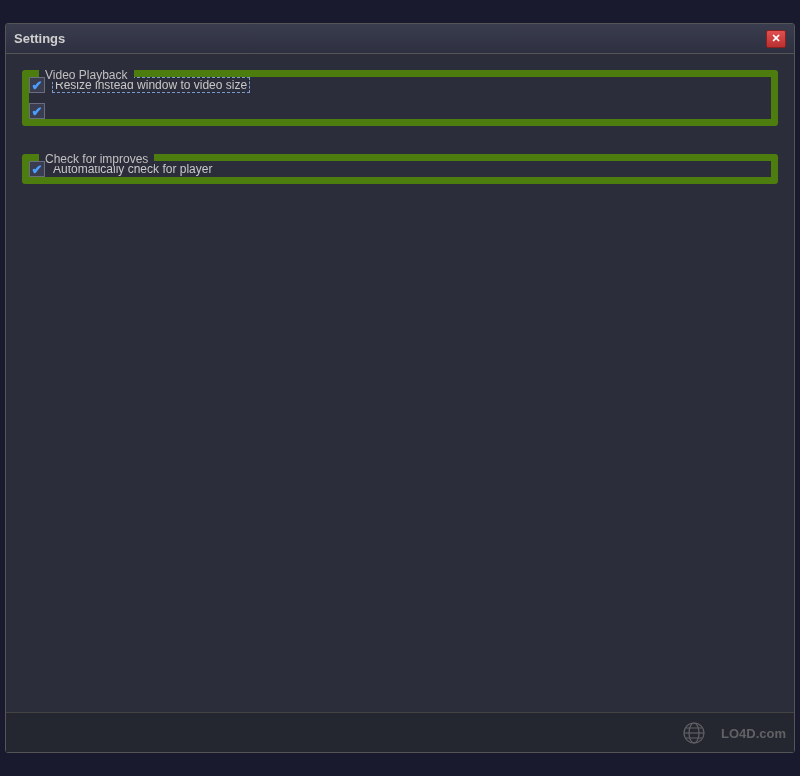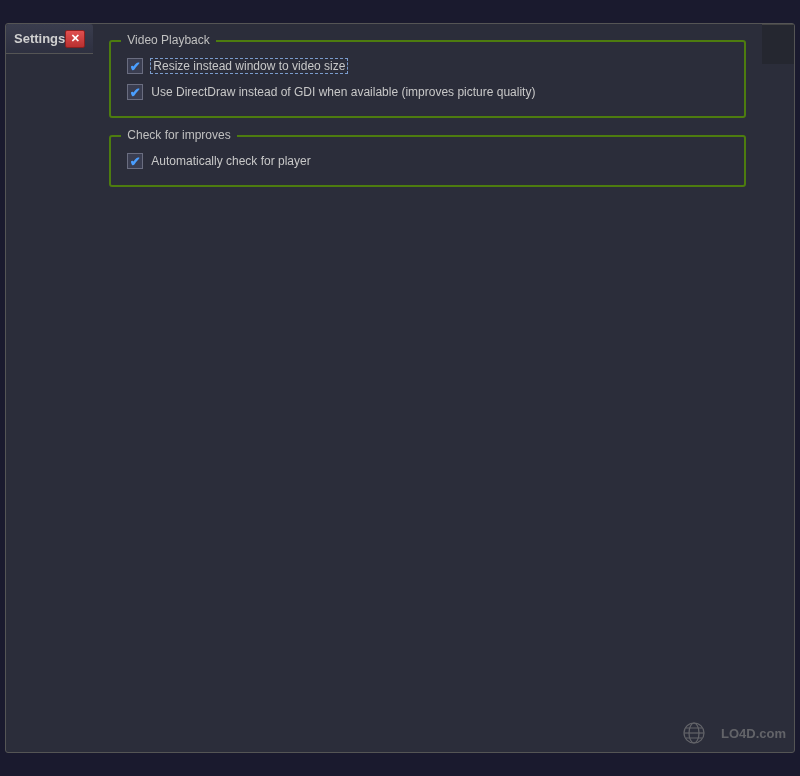--- a/index.html
+++ b/index.html
@@ -14,21 +14,21 @@
       font-family: 'Segoe UI', Tahoma, Geneva, Verdana, sans-serif;
     }
 
     .window {
       width: 790px;
       height: 730px;
       background: #2b2d3a;
       border: 1px solid #555;
       border-radius: 3px;
       display: flex;
-      flex-direction: row;
+      flex-direction: column;
       position: relative;
     }
 
     .title-bar {
       background: linear-gradient(to bottom, #3a3d4e, #2e3040);
       height: 30px;
       display: flex;
       align-items: center;
       justify-content: space-between;
       padding: 0 8px;
@@ -83,24 +83,23 @@
     }
 
     .content-area {
       flex: 1;
       padding: 16px;
       background: #2b2d3a;
       overflow: auto;
     }
 
     .group-box {
-      border: 2px solid #4d7c0f;
+      border: 7px solid #4d7c0f;
       border-radius: 3px;
-      padding: 16px;
-      margin-bottom: 17px;
+      margin-bottom: 28px;
       position: relative;
       background: #2b2d3a;
     }
 
     .group-box-title {
       position: absolute;
       top: -9px;
       left: 10px;
       background: #2b2d3a;
       padding: 0 6px;
@@ -226,21 +225,20 @@
         <label class="checkbox-label focused">Resize instead window to video size</label>
       </div>
 
       <div class="checkbox-row">
         <div class="checkbox-wrap">
           <input type="checkbox" checked="" style="">
           <div class="checkbox-custom checked">
             <span class="checkmark">✔</span>
           </div>
         </div>
-        <label class="checkbox-label">Use DirectDraw instead of GDI when available (improves picture quality)</label>
       </div>
     </div>
 
     <div class="group-box">
       <span class="group-box-title">Check for improves</span>
 
       <div class="checkbox-row">
         <div class="checkbox-wrap">
           <input type="checkbox" checked="" style="">
           <div class="checkbox-custom checked">

